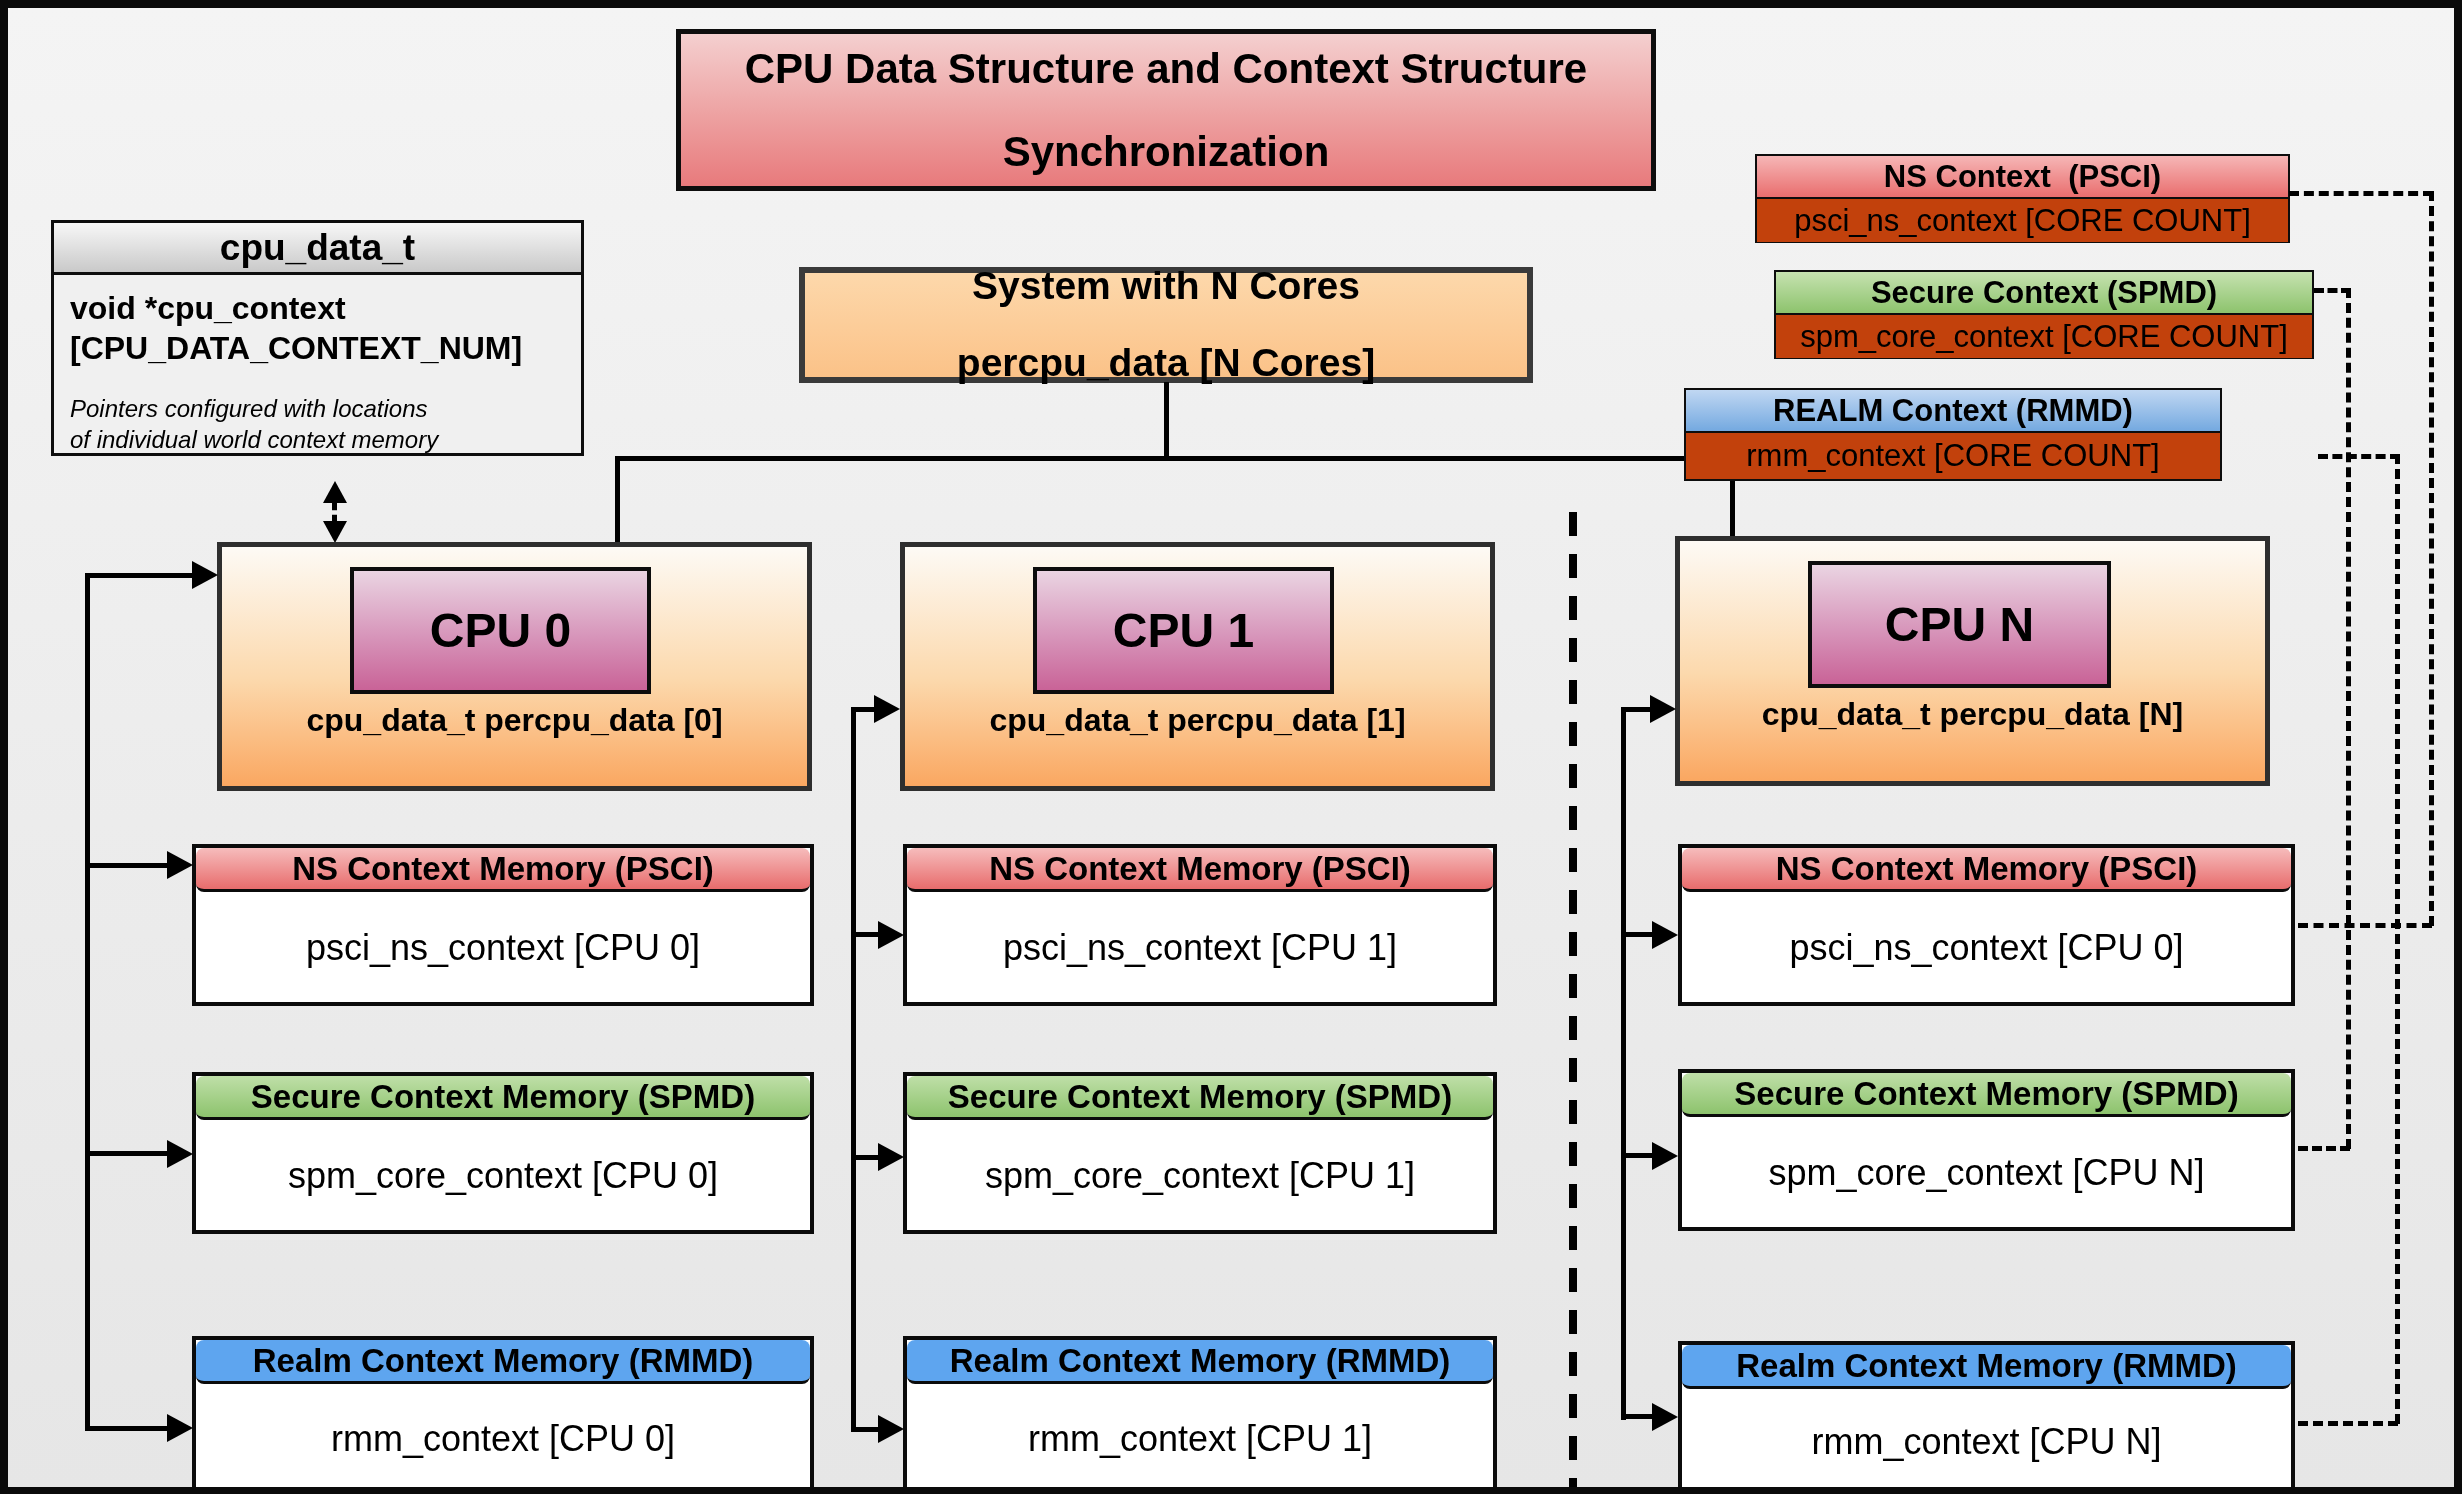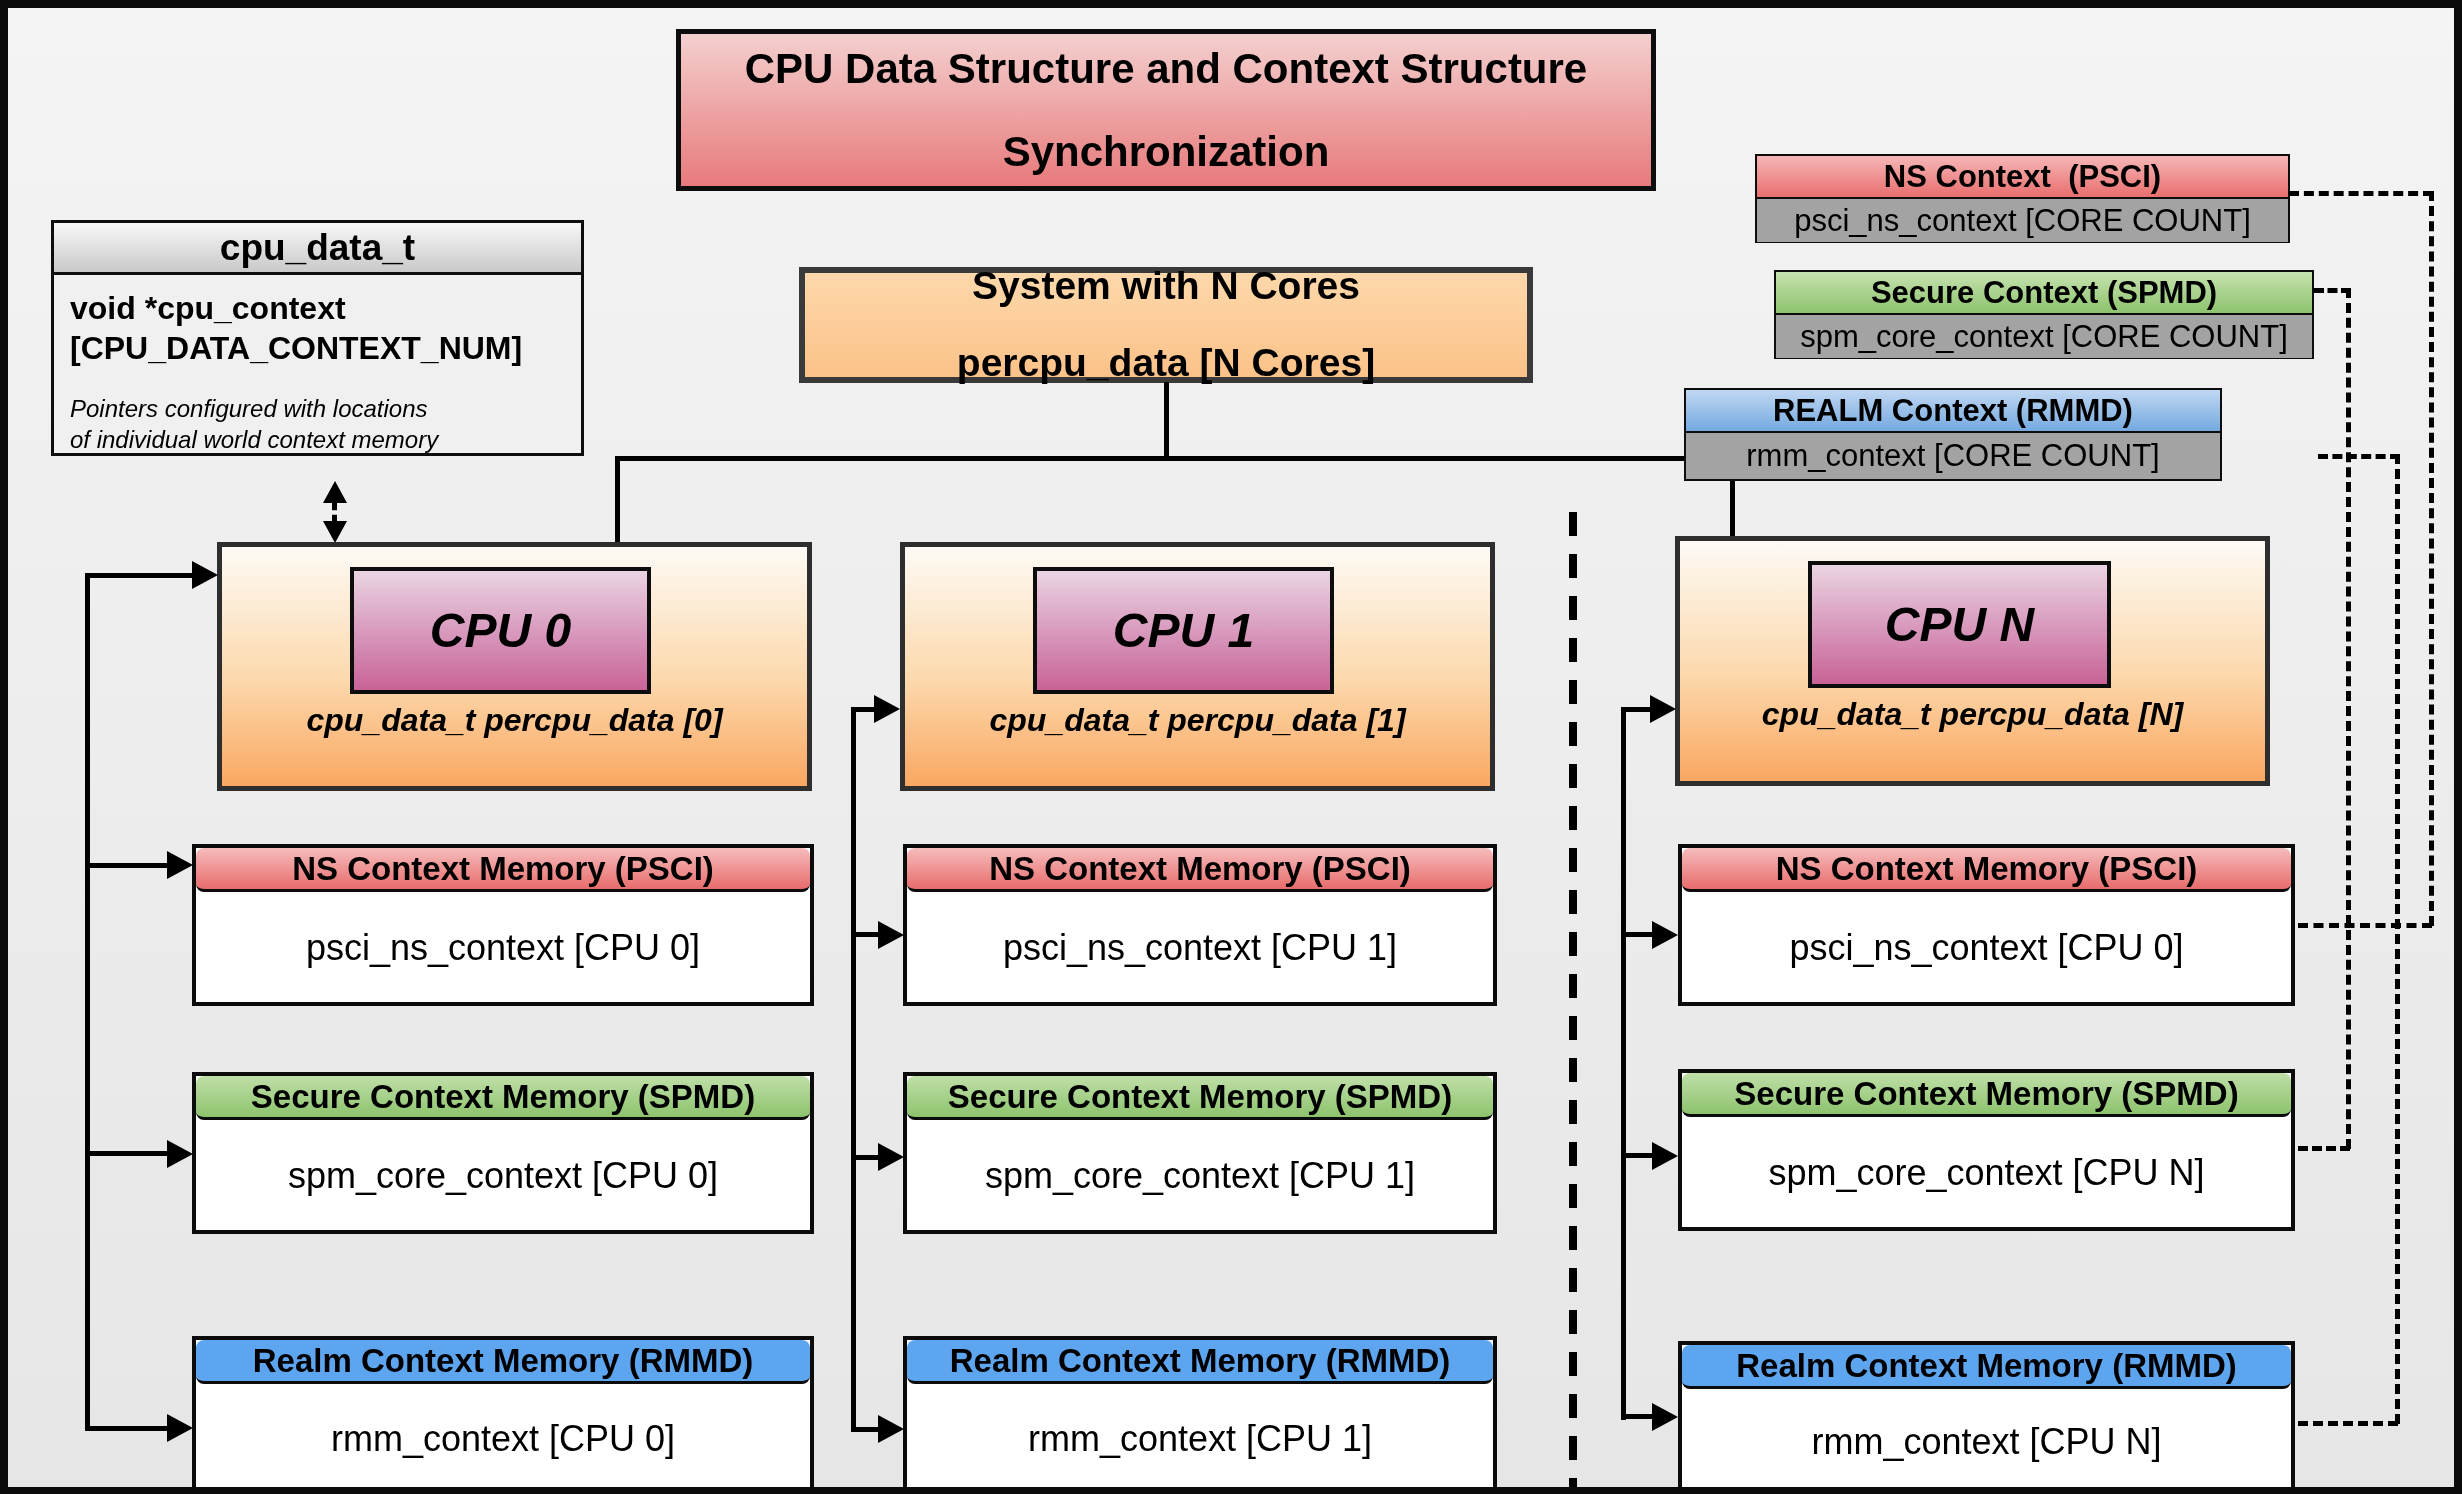--- a/index.html
+++ b/index.html
@@ -49,27 +49,27 @@
     left:791px;top:259px;width:734px;height:116px;
     border:6.2px solid #3a3a3a;
     background:linear-gradient(180deg,#fdd8ab,#fbc288);
     display:flex;flex-direction:column;justify-content:center;align-items:center;
     font-size:39px;font-weight:bold;line-height:1.35;text-align:center;
   }
   
   .leg{position:absolute;box-sizing:border-box;border:2.7px solid #0d0d0d;background:#fff;}
   .leg .lhdr{height:41px;border-bottom:2.7px solid #0d0d0d;display:flex;align-items:center;justify-content:center;
     font-weight:bold;font-size:31px;white-space:pre;}
-  .leg .lbody{display:flex;align-items:center;justify-content:center;font-size:31px;background:#a3a3a3;}
+  .leg .lbody{display:flex;align-items:center;justify-content:center;font-size:31px;background:#c2410c;}
   .lhdr.red{background:linear-gradient(180deg,#f6b6b6,#e96e6e);}
   .lhdr.green{background:linear-gradient(180deg,#c6e2b0,#8dc36d);}
   .lhdr.blue{background:linear-gradient(180deg,#c0d7f2,#74a9e0);}
   
   .cpu{position:absolute;box-sizing:border-box;border:5.3px solid #2e2e2e;
-    background:linear-gradient(180deg,#fdfaf5 0%,#fcd9ad 55%,#faa761 100%);font-style:italic;}
+    background:linear-gradient(180deg,#fdfaf5 0%,#fcd9ad 55%,#faa761 100%);}
   .cpulabel{position:absolute;box-sizing:border-box;border:4.5px solid #0d0d0d;
     background:linear-gradient(180deg,#ead4e2 0%,#d795ba 55%,#c96397 100%);
     display:flex;align-items:center;justify-content:center;
     font-weight:bold;font-size:48px;}
   .cpudata{position:absolute;left:0;right:0;top:155px;text-align:center;font-weight:bold;font-size:32px;}
   
   .mem{position:absolute;box-sizing:border-box;border:4.5px solid #0b0b0b;background:#fff;}
   .mem .mhdr{height:41px;border-bottom:3.6px solid #0b0b0b;display:flex;align-items:center;justify-content:center;
     font-weight:bold;font-size:33px;border-radius:8px;}
   .mem .mbody{position:absolute;left:0;right:0;top:45px;bottom:0;display:flex;align-items:center;justify-content:center;

